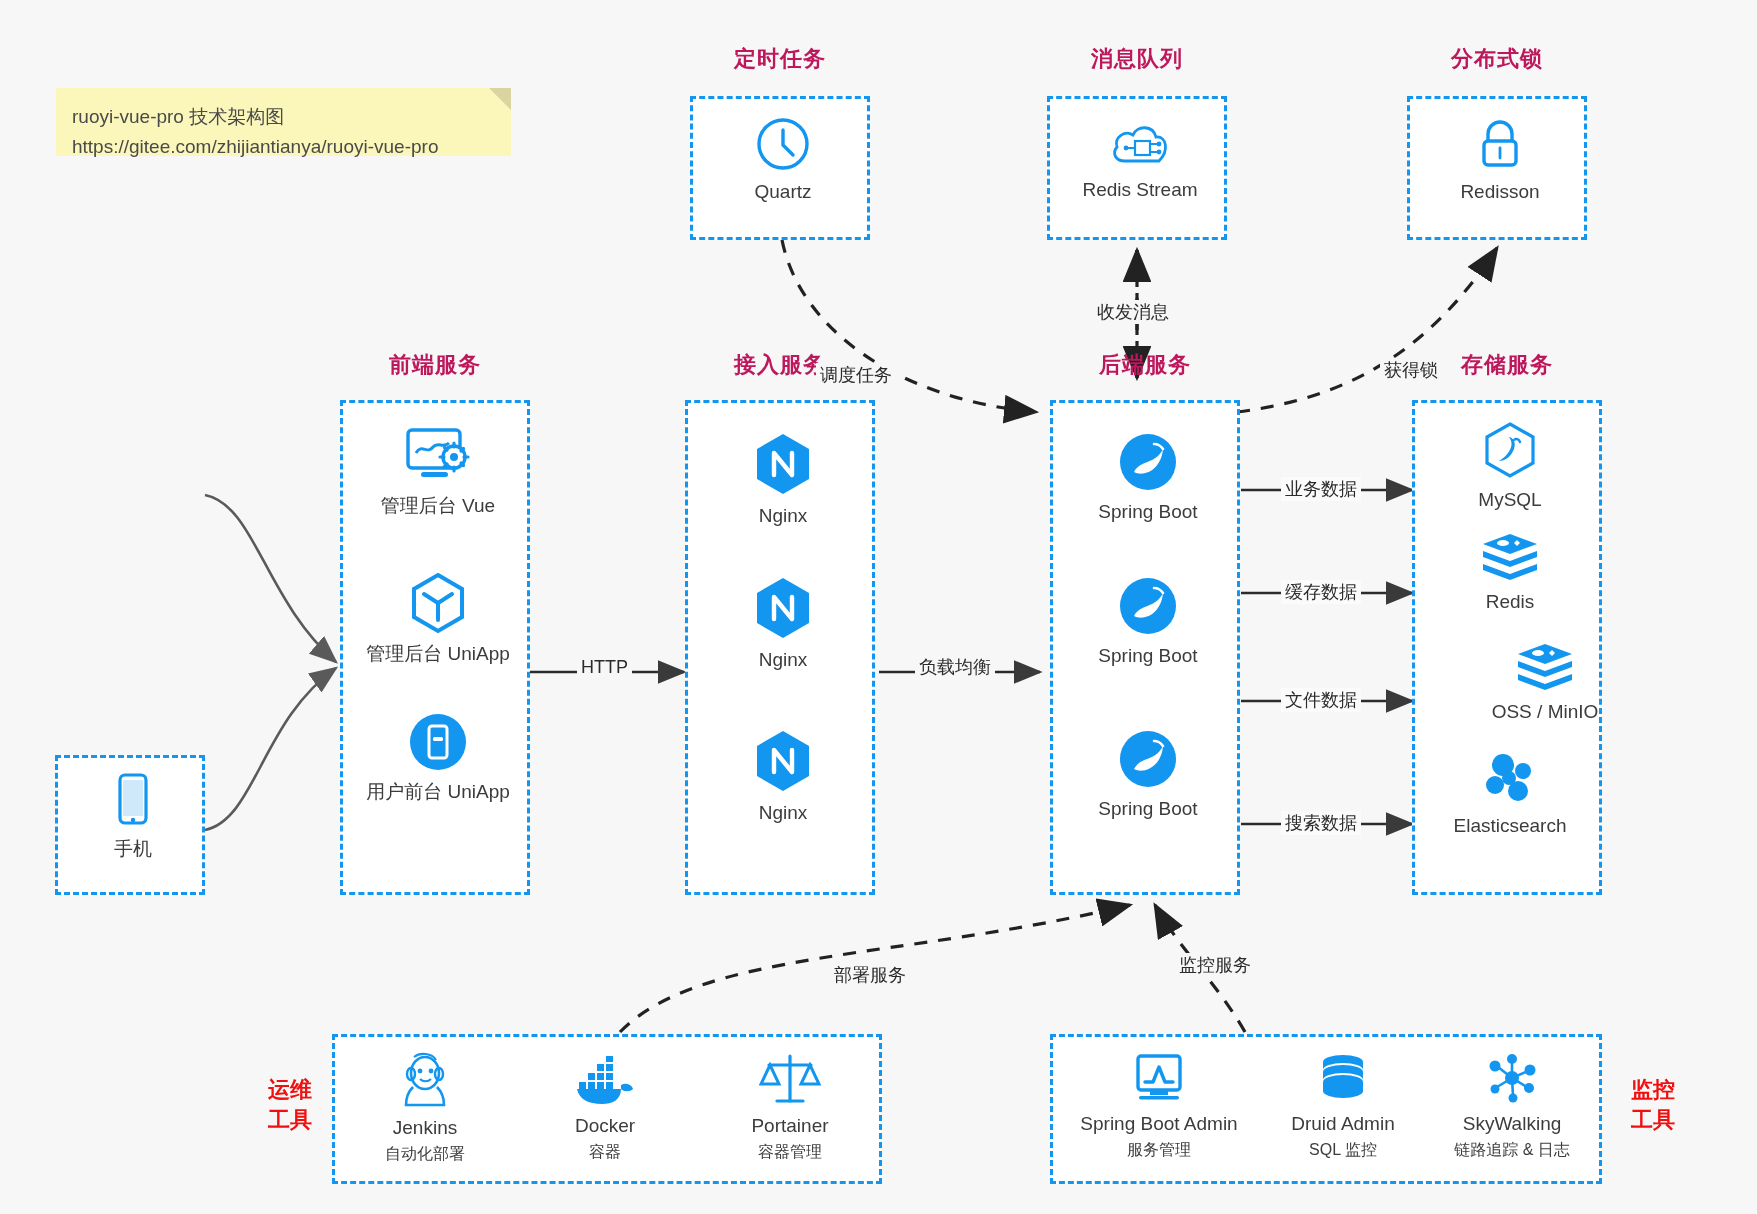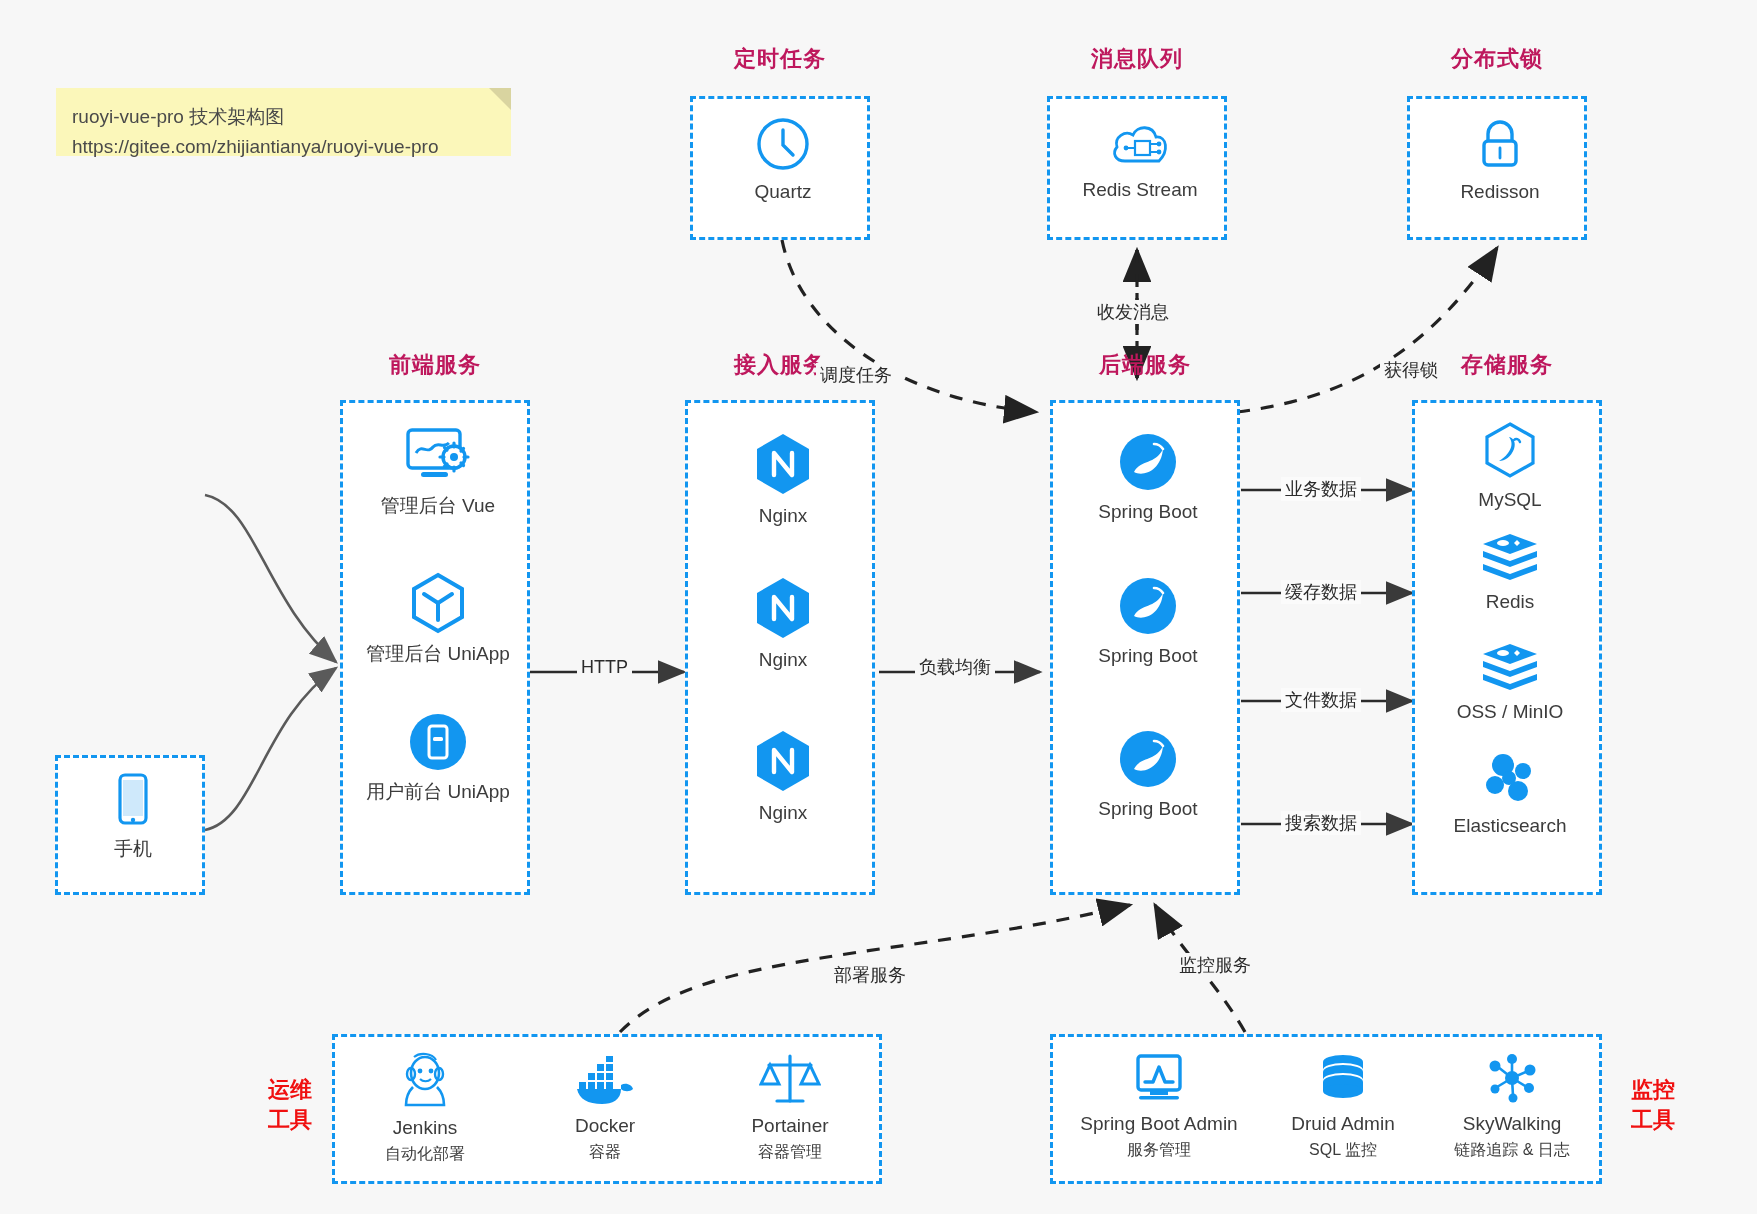--- a/index.html
+++ b/index.html
@@ -271,21 +271,21 @@
       <svg class="ico" width="62" height="52" viewBox="0 0 62 52">
         <path d="M31 3 L58 13 L31 23 L4 13 Z" fill="#1296f0"></path>
         <path d="M4 20 L31 30 L58 20 L58 26 L31 36 L4 26 Z" fill="#1296f0"></path>
         <path d="M4 33 L31 43 L58 33 L58 39 L31 49 L4 39 Z" fill="#1296f0"></path>
         <ellipse cx="24" cy="12" rx="6" ry="3" fill="#fff"></ellipse>
         <path d="M38 9 l3 3 -3 3 -3 -3 z" fill="#fff"></path>
       </svg>
       <div class="lbl">Redis</div>
     </div>
 
-    <div class="cell" style="left:0;top:238px;width:190px;">
+    <div class="cell" style="left:0;top:238px;width:190px;padding-left:35px;">
       <svg class="ico" width="62" height="52" viewBox="0 0 62 52">
         <path d="M31 3 L58 13 L31 23 L4 13 Z" fill="#1296f0"></path>
         <path d="M4 20 L31 30 L58 20 L58 26 L31 36 L4 26 Z" fill="#1296f0"></path>
         <path d="M4 33 L31 43 L58 33 L58 39 L31 49 L4 39 Z" fill="#1296f0"></path>
         <ellipse cx="24" cy="12" rx="6" ry="3" fill="#fff"></ellipse>
         <path d="M38 9 l3 3 -3 3 -3 -3 z" fill="#fff"></path>
       </svg>
       <div class="lbl">OSS / MinIO</div>
     </div>
 

